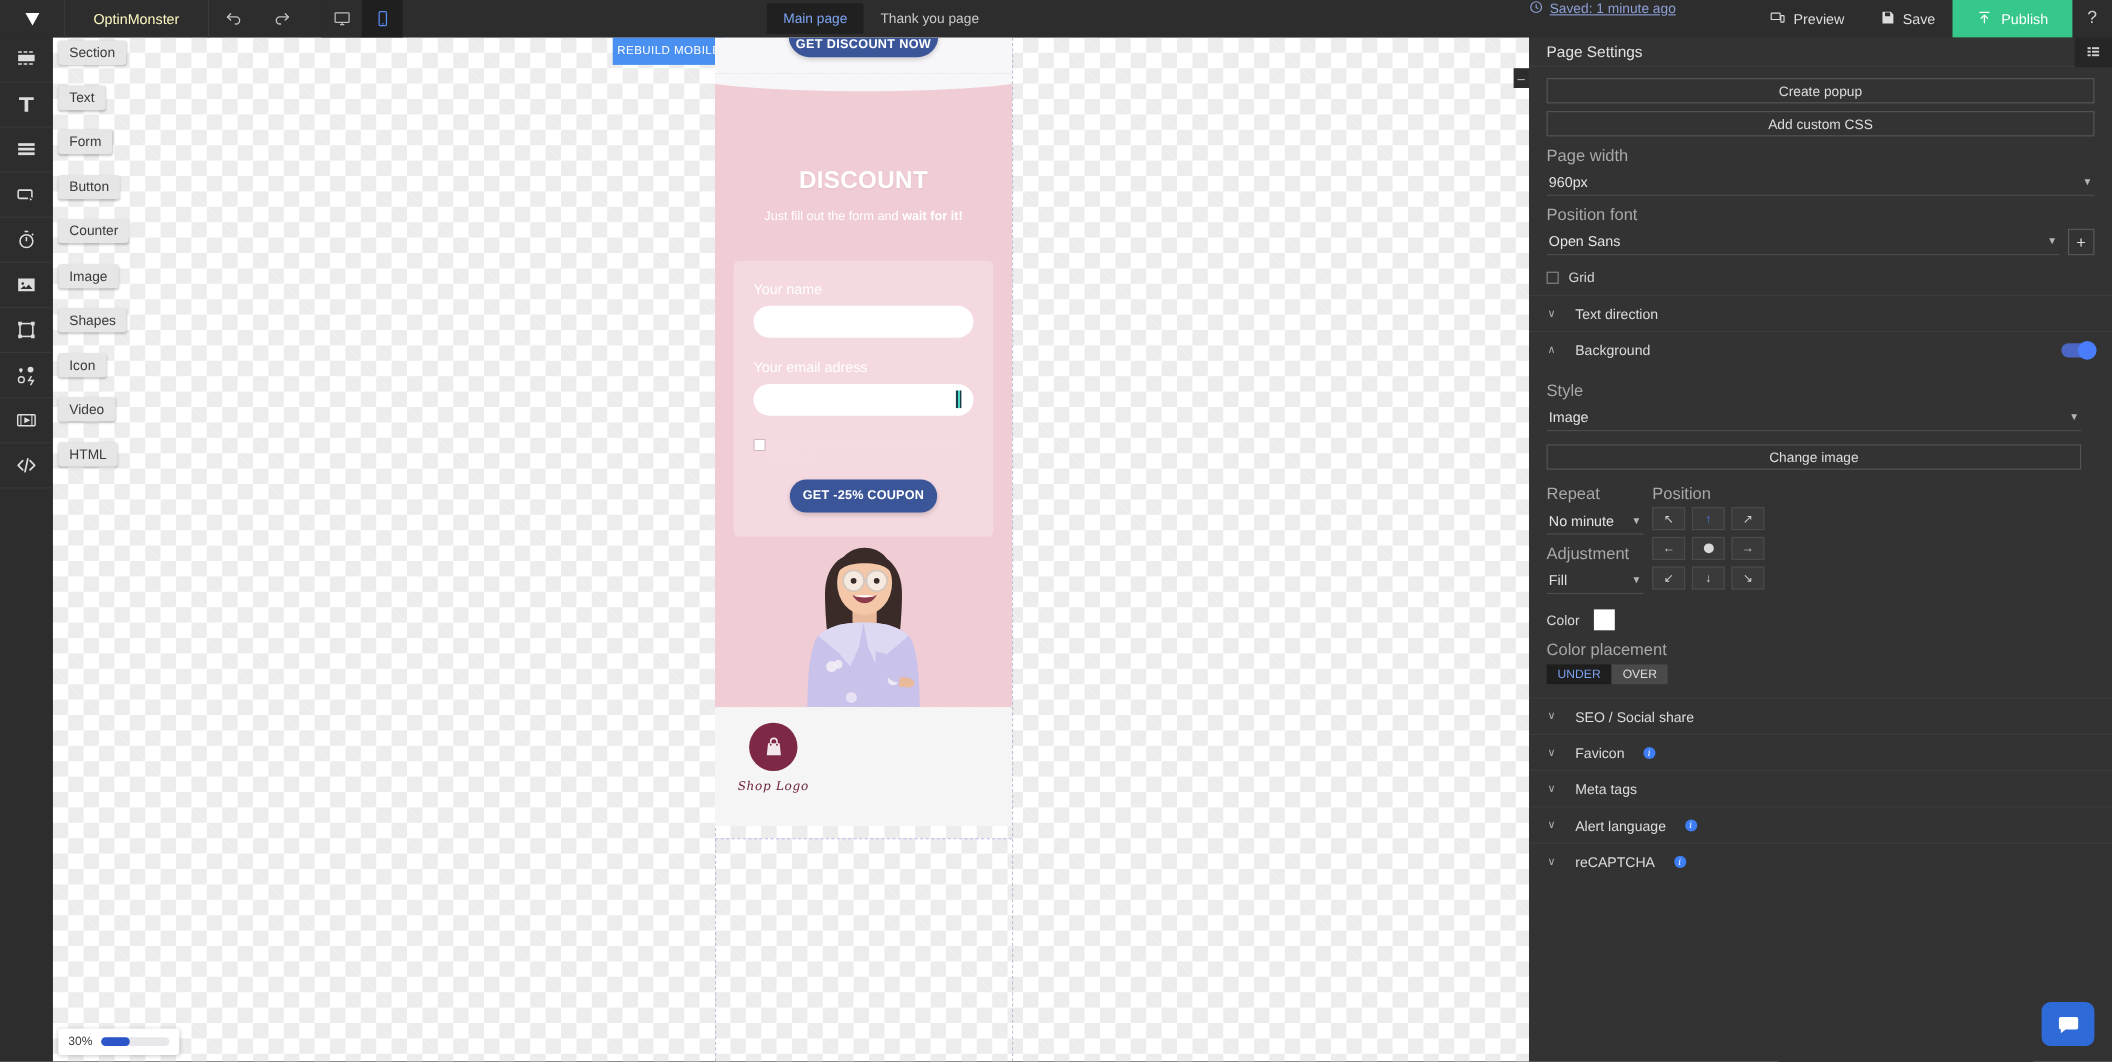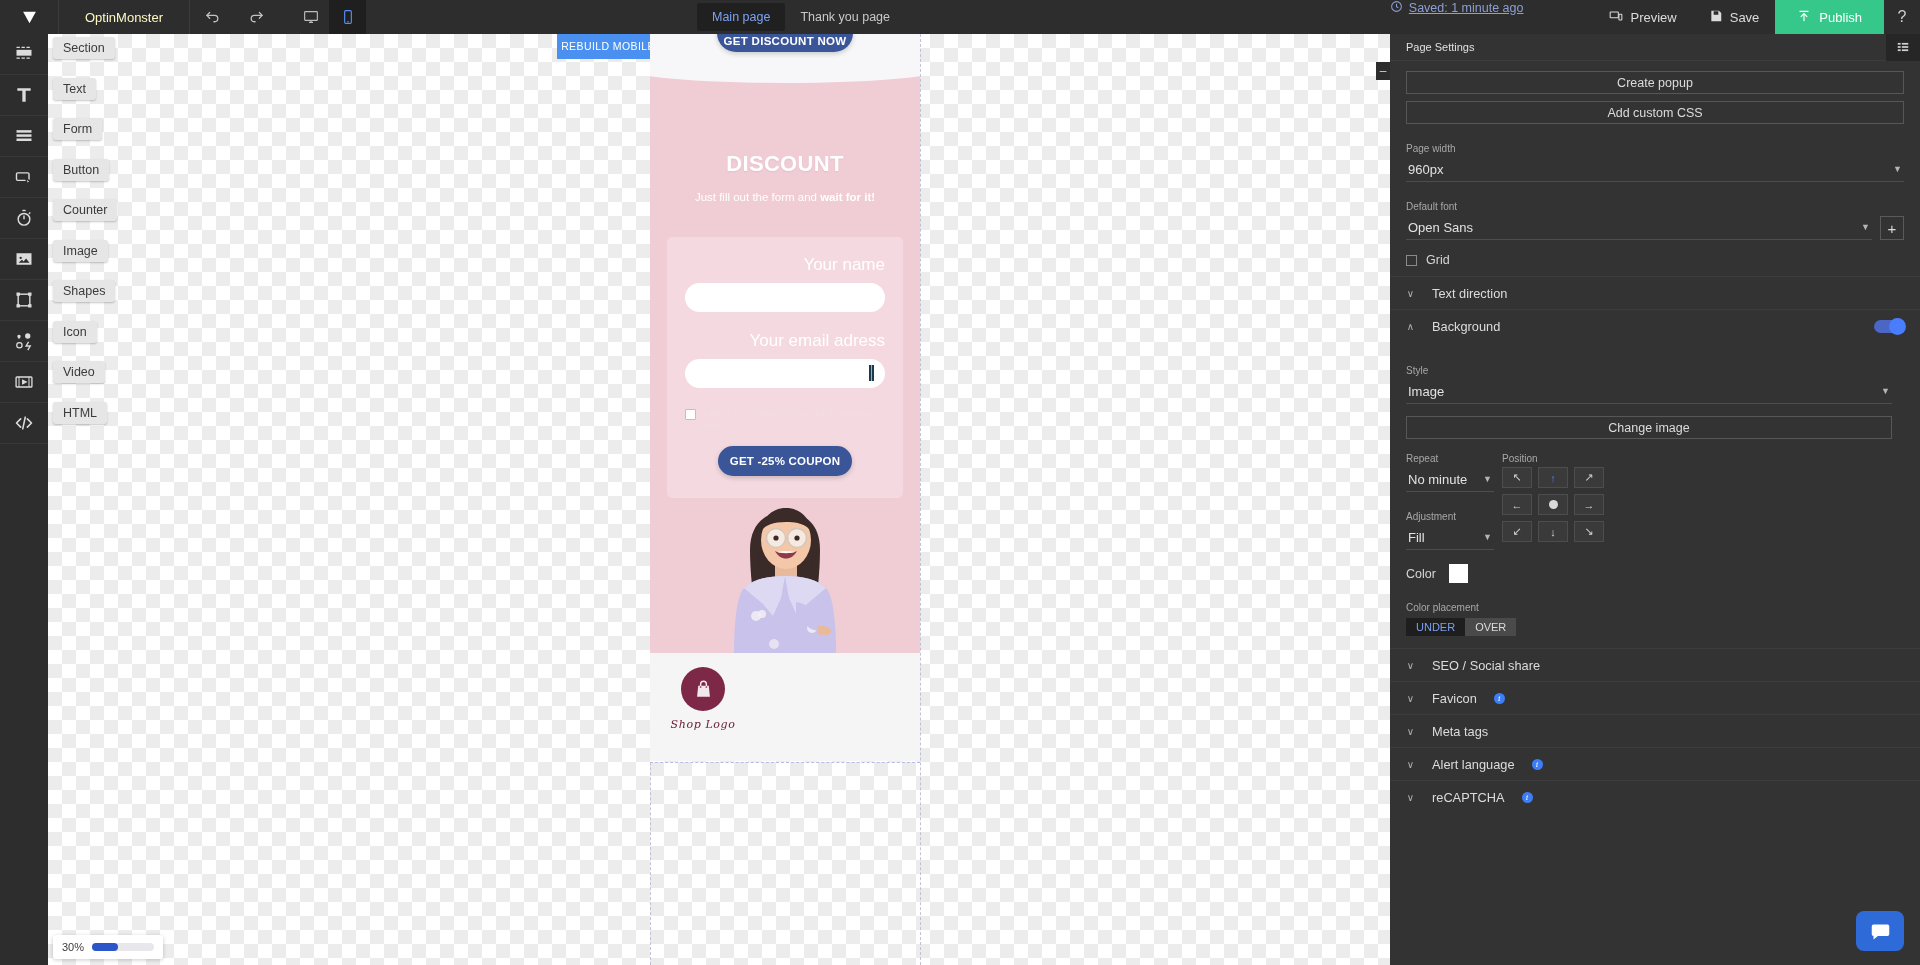--- a/index.html
+++ b/index.html
@@ -142,21 +142,21 @@
     text-align: center; color: #fff; font-size: 11.5px; margin-top: 12px;
     font-weight: 400;
   }
   .hero-sub b { font-weight: bold; }
 
   
   .formcard {
     margin: 34px 17px 0 17px; background: rgba(255,255,255,.26);
     border-radius: 5px; padding: 18px 18px 22px 18px;
   }
-  .fl { text-align: right; color: #fff; font-size: 17px; margin-bottom: 8px; }
+  .fl { text-align: left; color: #fff; font-size: 13px; margin-bottom: 8px; }
   .fi {
     width: 100%; height: 29px; background: #fff; border-radius: 15px;
     border: none; position: relative;
   }
   .fi-wrap { position: relative; margin-bottom: 19px; }
   .caret {
     position: absolute; right: 11px; top: 6px; width: 5px; height: 16px;
     background: linear-gradient(90deg,#1b3a4b 0 35%, #49d6c4 35% 70%, #1b3a4b 70% 100%);
   }
   .consent { display: flex; gap: 7px; align-items: flex-start; margin-top: 3px; }
@@ -227,33 +227,33 @@
 
   
   .rpanel {
     position: absolute; right: 0; top: 34px; width: 530px; height: 931px;
     background: #333333; color: #d6d6d6; font-size: 12.5px; overflow: hidden;
   }
   .rp-head {
     height: 27px; display: flex; align-items: center; justify-content: space-between;
     padding: 0 0 0 16px; background: #333; border-bottom: 1px solid #3d3d3d;
   }
-  .rp-title { font-size: 11px; color: #e0e0e0; }
+  .rp-title { font-size: 14px; color: #e0e0e0; }
   .rp-hamb {
     width: 34px; height: 27px; background: #262626; display: flex;
     align-items: center; justify-content: center; color: #cfcfcf;
   }
   .rp-hamb svg { width: 14px; height: 14px; }
   .rp-body { padding: 10px 16px 0 16px; }
   .rp-btn {
     width: 100%; height: 23px; border: 1px solid #575757; background: transparent;
     color: #dcdcdc; font-size: 12.5px; display: flex; align-items: center;
     justify-content: center; margin-bottom: 7px; font-family: inherit;
   }
-  .rp-lab { color: #a8a8a8; font-size: 10px; margin: 19px 0 3px 0; }
+  .rp-lab { color: #a8a8a8; font-size: 15px; margin: 9px 0 3px 0; }
   .rp-select {
     width: 100%; height: 25px; background: transparent; border: none;
     border-bottom: 1px solid #4e4e4e; color: #e2e2e2; font-size: 13px;
     display: flex; align-items: center; justify-content: space-between;
     padding: 0 2px 0 2px;
   }
   .rp-select .arw { color: #b5b5b5; font-size: 9px; }
   .rp-row { display: flex; gap: 8px; align-items: flex-end; }
   .rp-plus {
     width: 24px; height: 24px; border: 1px solid #5a5a5a; color: #dcdcdc;
@@ -608,21 +608,21 @@
     <div class="rp-body">
       <button class="rp-btn">Create popup</button>
       <button class="rp-btn">Add custom CSS</button>
 
       <div class="rp-lab">Page width</div>
       <div class="rp-select">
         <span>960px</span>
         <span class="arw">▼</span>
       </div>
 
-      <div class="rp-lab">Default font</div>
+      <div class="rp-lab">Position font</div>
       <div class="rp-row">
         <div class="rp-select">
           <span>Open Sans</span>
           <span class="arw">▼</span>
         </div>
         <div class="rp-plus">+</div>
       </div>
 
       <div class="rp-check">
         <span class="rp-cbox"></span>

